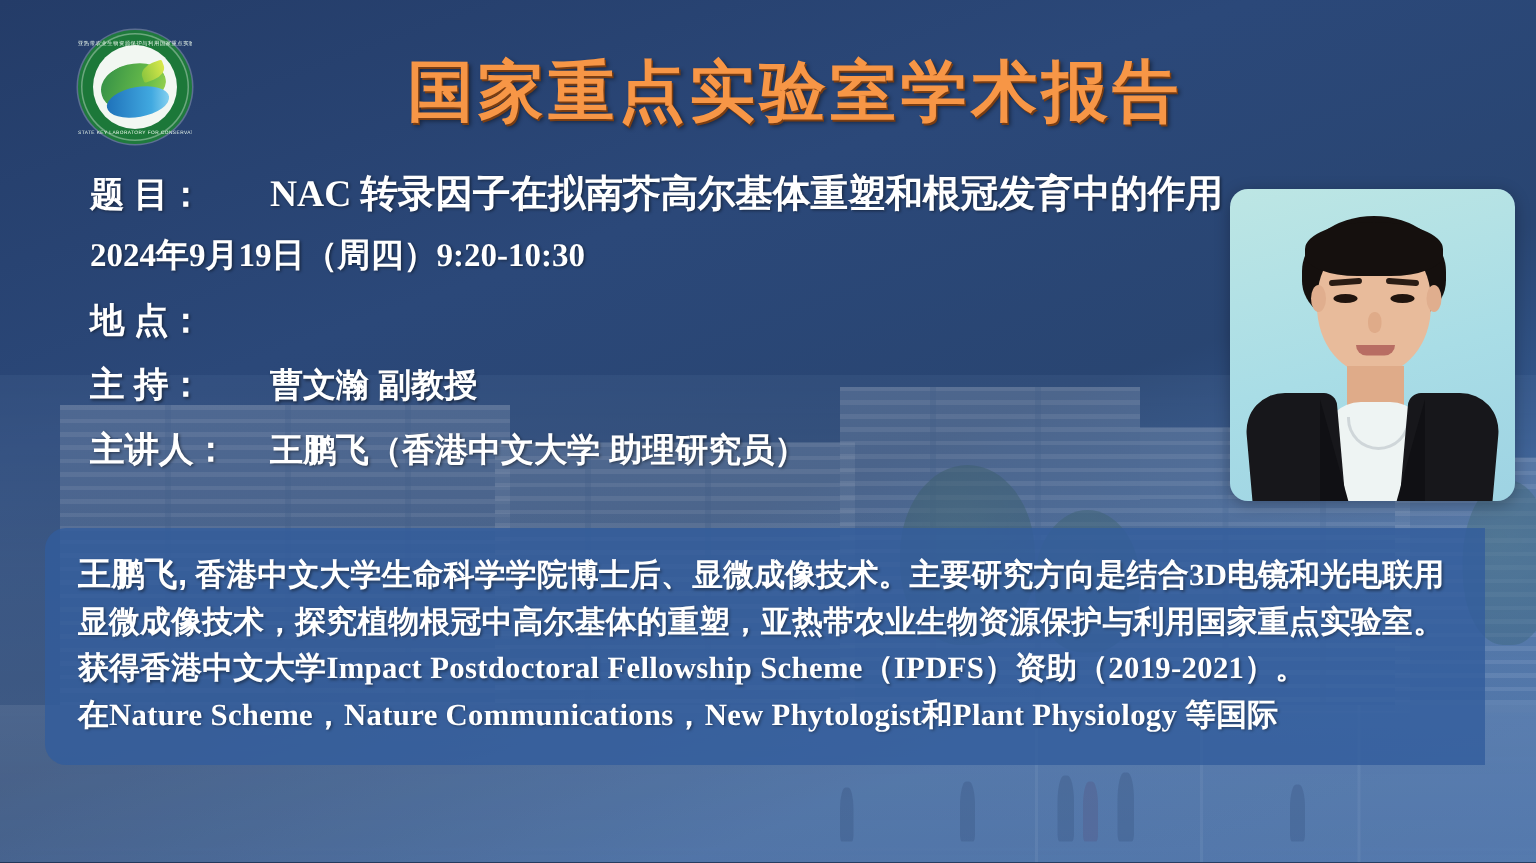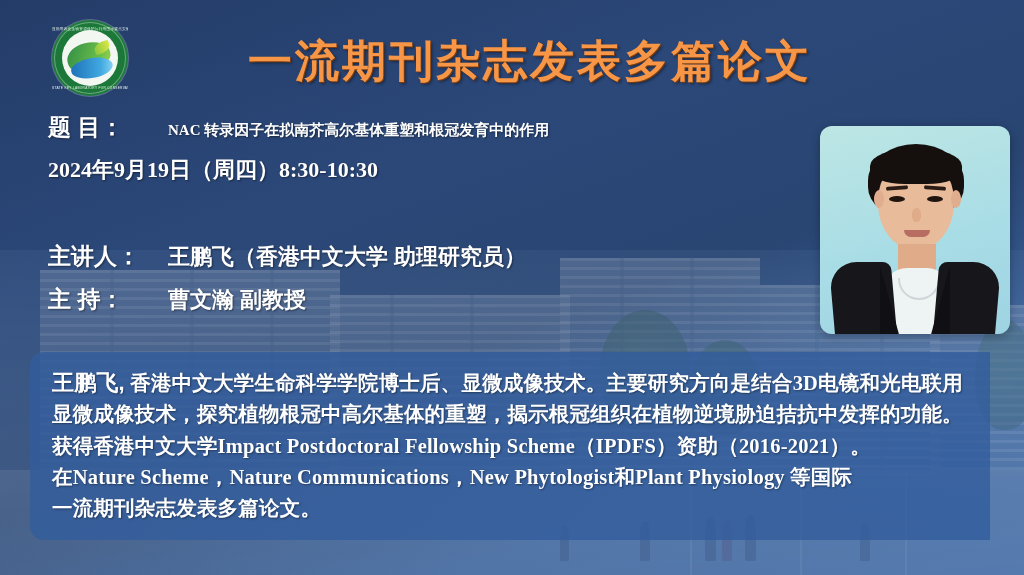--- a/index.html
+++ b/index.html
@@ -170,21 +170,21 @@
     letter-spacing: 3px;
     color: #f79646;
     text-shadow:
       1px 1px 0 #7a3d12,
       2px 2px 3px rgba(0,0,0,0.45);
   }
 
   
   .info {
     position: absolute;
-    left: 48px;
+    left: 60px;
     top: 112px;
     width: 780px;
   }
   .row {
     display: flex;
     align-items: baseline;
     height: 43px;
     color: #ffffff;
     white-space: nowrap;
   }
@@ -200,21 +200,21 @@
   .row .value {
     font-family: "Liberation Serif", "DejaVu Serif", serif;
     font-weight: bold;
     font-size: 22px;
     text-shadow: 1px 1px 2px rgba(0,0,0,0.45);
   }
   .row.speaker .label, .row.speaker .value,
   .row.host .label, .row.host .value {
     font-family: "Liberation Sans", "DejaVu Sans", sans-serif;
   }
-  .row.title-row .value { font-size: 15px; }
+  .row.title-row .value { font-size: 25px; }
 
   
   .portrait {
     position: absolute;
     right: 14px;
     top: 126px;
     width: 190px;
     height: 208px;
     border-radius: 12px;
     overflow: hidden;
@@ -408,40 +408,41 @@
     <div class="logo">
       <div class="ring-outer"></div>
       <div class="ring-text-top">亚热带农业生物资源保护与利用国家重点实验室</div>
       <div class="ring-text-bottom">STATE KEY LABORATORY FOR CONSERVATION AND UTILIZATION OF SUBTROPICAL AGRO-BIORESOURCES</div>
       <div class="inner-disc">
         <div class="swirl-green"></div>
         <div class="swirl-blue"></div>
         <div class="leaf"></div>
       </div>
     </div>
-    <div class="title">一流期刊杂志发表多篇论文</div>
+    <div class="title">国家重点实验室学术报告</div>
   </div>
 
   <div class="info">
     <div class="row title-row">
       <span class="label">题    目：</span>
       <span class="value">NAC 转录因子在拟南芥高尔基体重塑和根冠发育中的作用</span>
     </div>
     <div class="row">
-      <span class="value">2024年9月19日（周四）8:30-10:30</span>
+      <span class="value">2024年9月19日（周四）9:20-10:30</span>
     </div>
     <div class="row">
+      <span class="label">地    点：</span>
+    </div>
+    <div class="row host">
+      <span class="label">主    持：</span>
+      <span class="value">曹文瀚 副教授</span>
     </div>
     <div class="row speaker">
       <span class="label">主讲人：</span>
       <span class="value">王鹏飞（香港中文大学 助理研究员）</span>
-    </div>
-    <div class="row host">
-      <span class="label">主    持：</span>
-      <span class="value">曹文瀚 副教授</span>
     </div>
   </div>
 
   <div class="portrait">
     <div class="hair"></div>
     <div class="face"></div>
     <div class="hair-front"></div>
     <div class="ear-l"></div>
     <div class="ear-r"></div>
     <div class="brow-l"></div>
@@ -454,19 +455,18 @@
     <div class="shirt"></div>
     <div class="necklace"></div>
     <div class="jacket-l"></div>
     <div class="jacket-r"></div>
     <div class="lapel-l"></div>
     <div class="lapel-r"></div>
   </div>
 
   <div class="bio">
     <p><span class="name-lead">王鹏飞,</span><span> 香港中文大学生命科学学院博士后、显微成像技术。主要研究方向是结合3D电镜和光电联用</span></p>
-    <p>显微成像技术，探究植物根冠中高尔基体的重塑，揭示根冠组织在植物逆境胁迫拮抗中发挥的功能。</p>
-    <p>获得香港中文大学Impact Postdoctoral  Fellowship  Scheme（IPDFS）资助（2016-2021）。</p>
+    <p>显微成像技术，探究植物根冠中高尔基体的重塑，亚热带农业生物资源保护与利用国家重点实验室。</p>
+    <p>获得香港中文大学Impact Postdoctoral  Fellowship  Scheme（IPDFS）资助（2019-2021）。</p>
     <p>在Nature Scheme，Nature Communications，New Phytologist和Plant Physiology 等国际</p>
-    <p>一流期刊杂志发表多篇论文。</p>
   </div>
 
 </div>
 
 </body></html>

